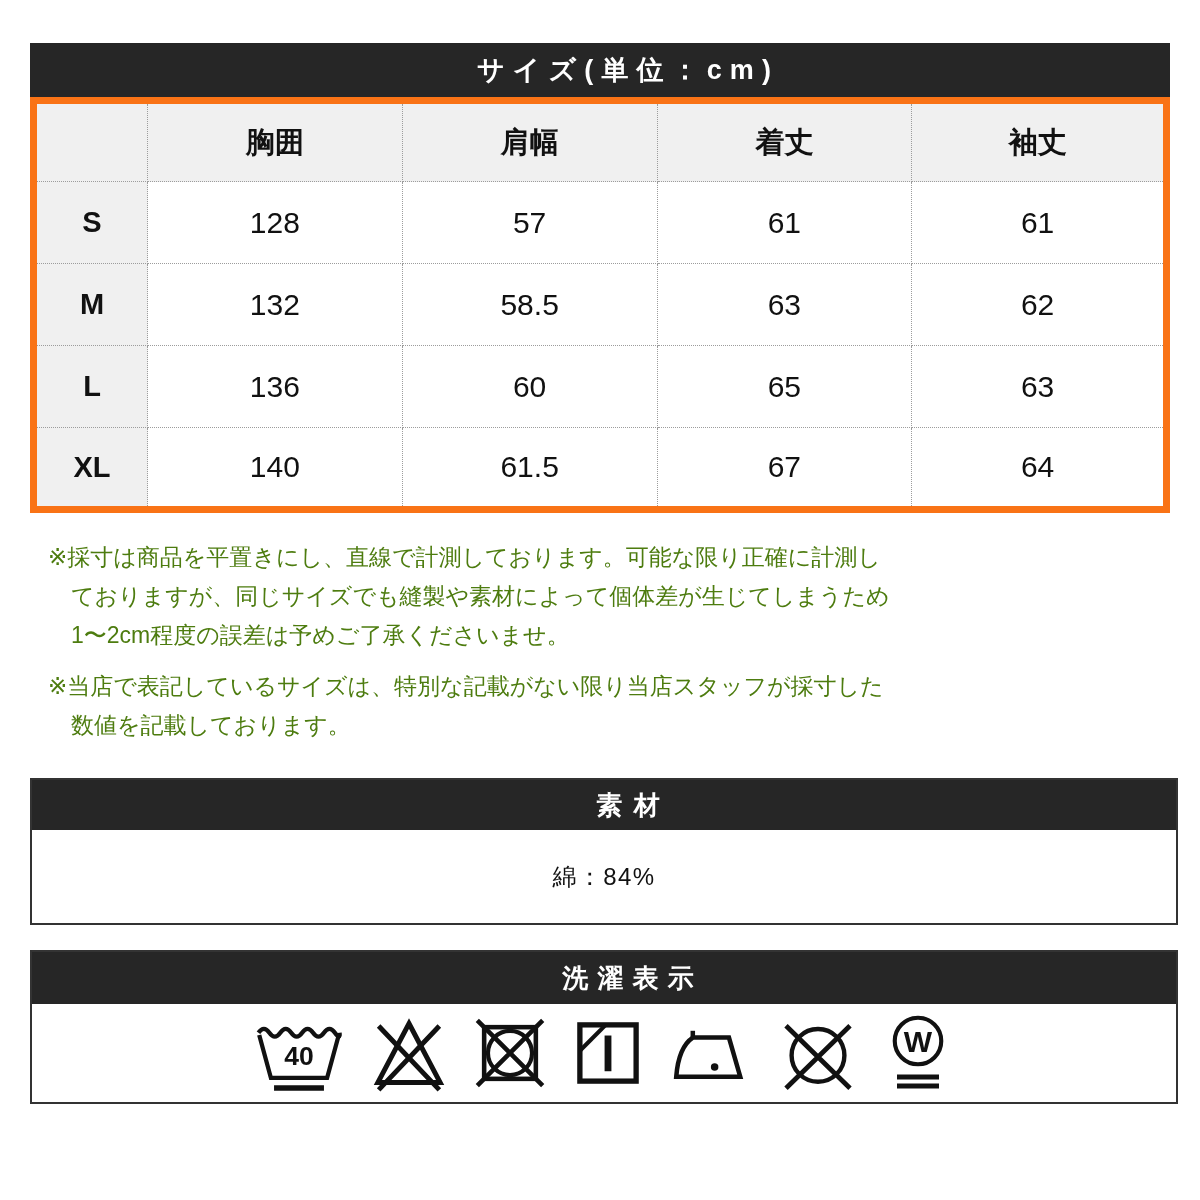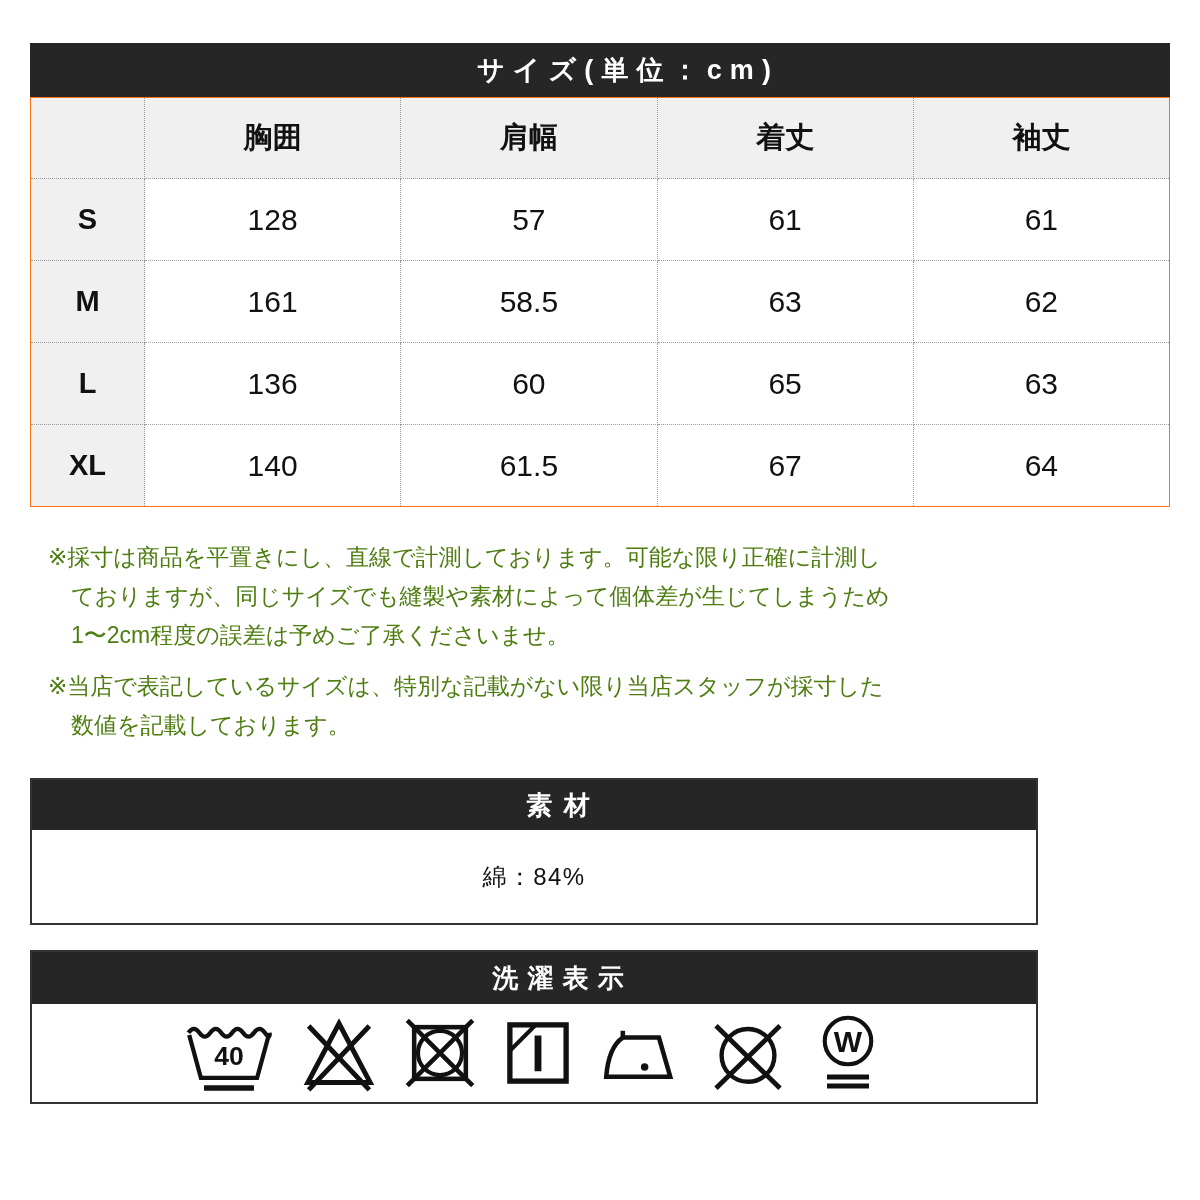--- a/index.html
+++ b/index.html
@@ -10,38 +10,38 @@
   
   .bar{
     background:#262626;color:#ffffff;font-weight:bold;
     display:flex;align-items:center;justify-content:center;padding-left:48px;
   }
   
   .size-section{position:absolute;left:30px;top:43px;width:1140px;}
   .size-title-bar{height:54px;font-size:27px;letter-spacing:0.3em;text-indent:0.3em;}
   table.size-table{
     width:100%;border-collapse:collapse;table-layout:fixed;background:#fca5a5;
-    border:1px solid #f97316;
+    border:7px solid #f97316;
   }
   table.size-table col.c-lbl{width:114px;}
   table.size-table th,table.size-table td{
     border:1px dotted #9c9c9c;text-align:center;vertical-align:middle;padding:0;
   }
   table.size-table thead tr{height:81px;}
   table.size-table tbody tr{height:82px;}
   table.size-table thead th{background:#f0f0f0;font-size:29px;font-weight:bold;}
   table.size-table tbody th.lbl{background:#f0f0f0;font-size:29px;font-weight:bold;}
   table.size-table td{font-size:30px;font-weight:normal;color:#111;background:#fff;}
   
   .notes{position:absolute;left:48px;top:538px;width:1110px;font-size:23px;line-height:39px;color:#4d7c0f;}
   .note .cont{padding-left:23px;}
   .note2{margin-top:12px;}
   
   .boxed{
-    position:absolute;left:30px;width:1008px;box-sizing:border-box;
+    position:absolute;left:30px;width:1148px;box-sizing:border-box;
     border:2px solid #333;background:#fff;text-align:center;
   }
   .material{top:778px;height:147px;}
   .material .bar{height:50px;font-size:26px;letter-spacing:0.45em;text-indent:0.45em;}
   .material .box-body{
     height:93px;display:flex;align-items:center;justify-content:center;
     font-size:24px;letter-spacing:0.06em;
   }
   .laundry{top:950px;height:154px;}
   .laundry .bar{height:52px;font-size:26px;letter-spacing:0.35em;text-indent:0.35em;}
@@ -82,21 +82,21 @@
       <tbody>
         <tr>
           <th class="lbl">S</th>
           <td>128</td>
           <td>57</td>
           <td>61</td>
           <td>61</td>
         </tr>
         <tr>
           <th class="lbl">M</th>
-          <td>161</td>
+          <td>132</td>
           <td>58.5</td>
           <td>63</td>
           <td>62</td>
         </tr>
         <tr>
           <th class="lbl">L</th>
           <td>136</td>
           <td>60</td>
           <td>65</td>
           <td>63</td>

